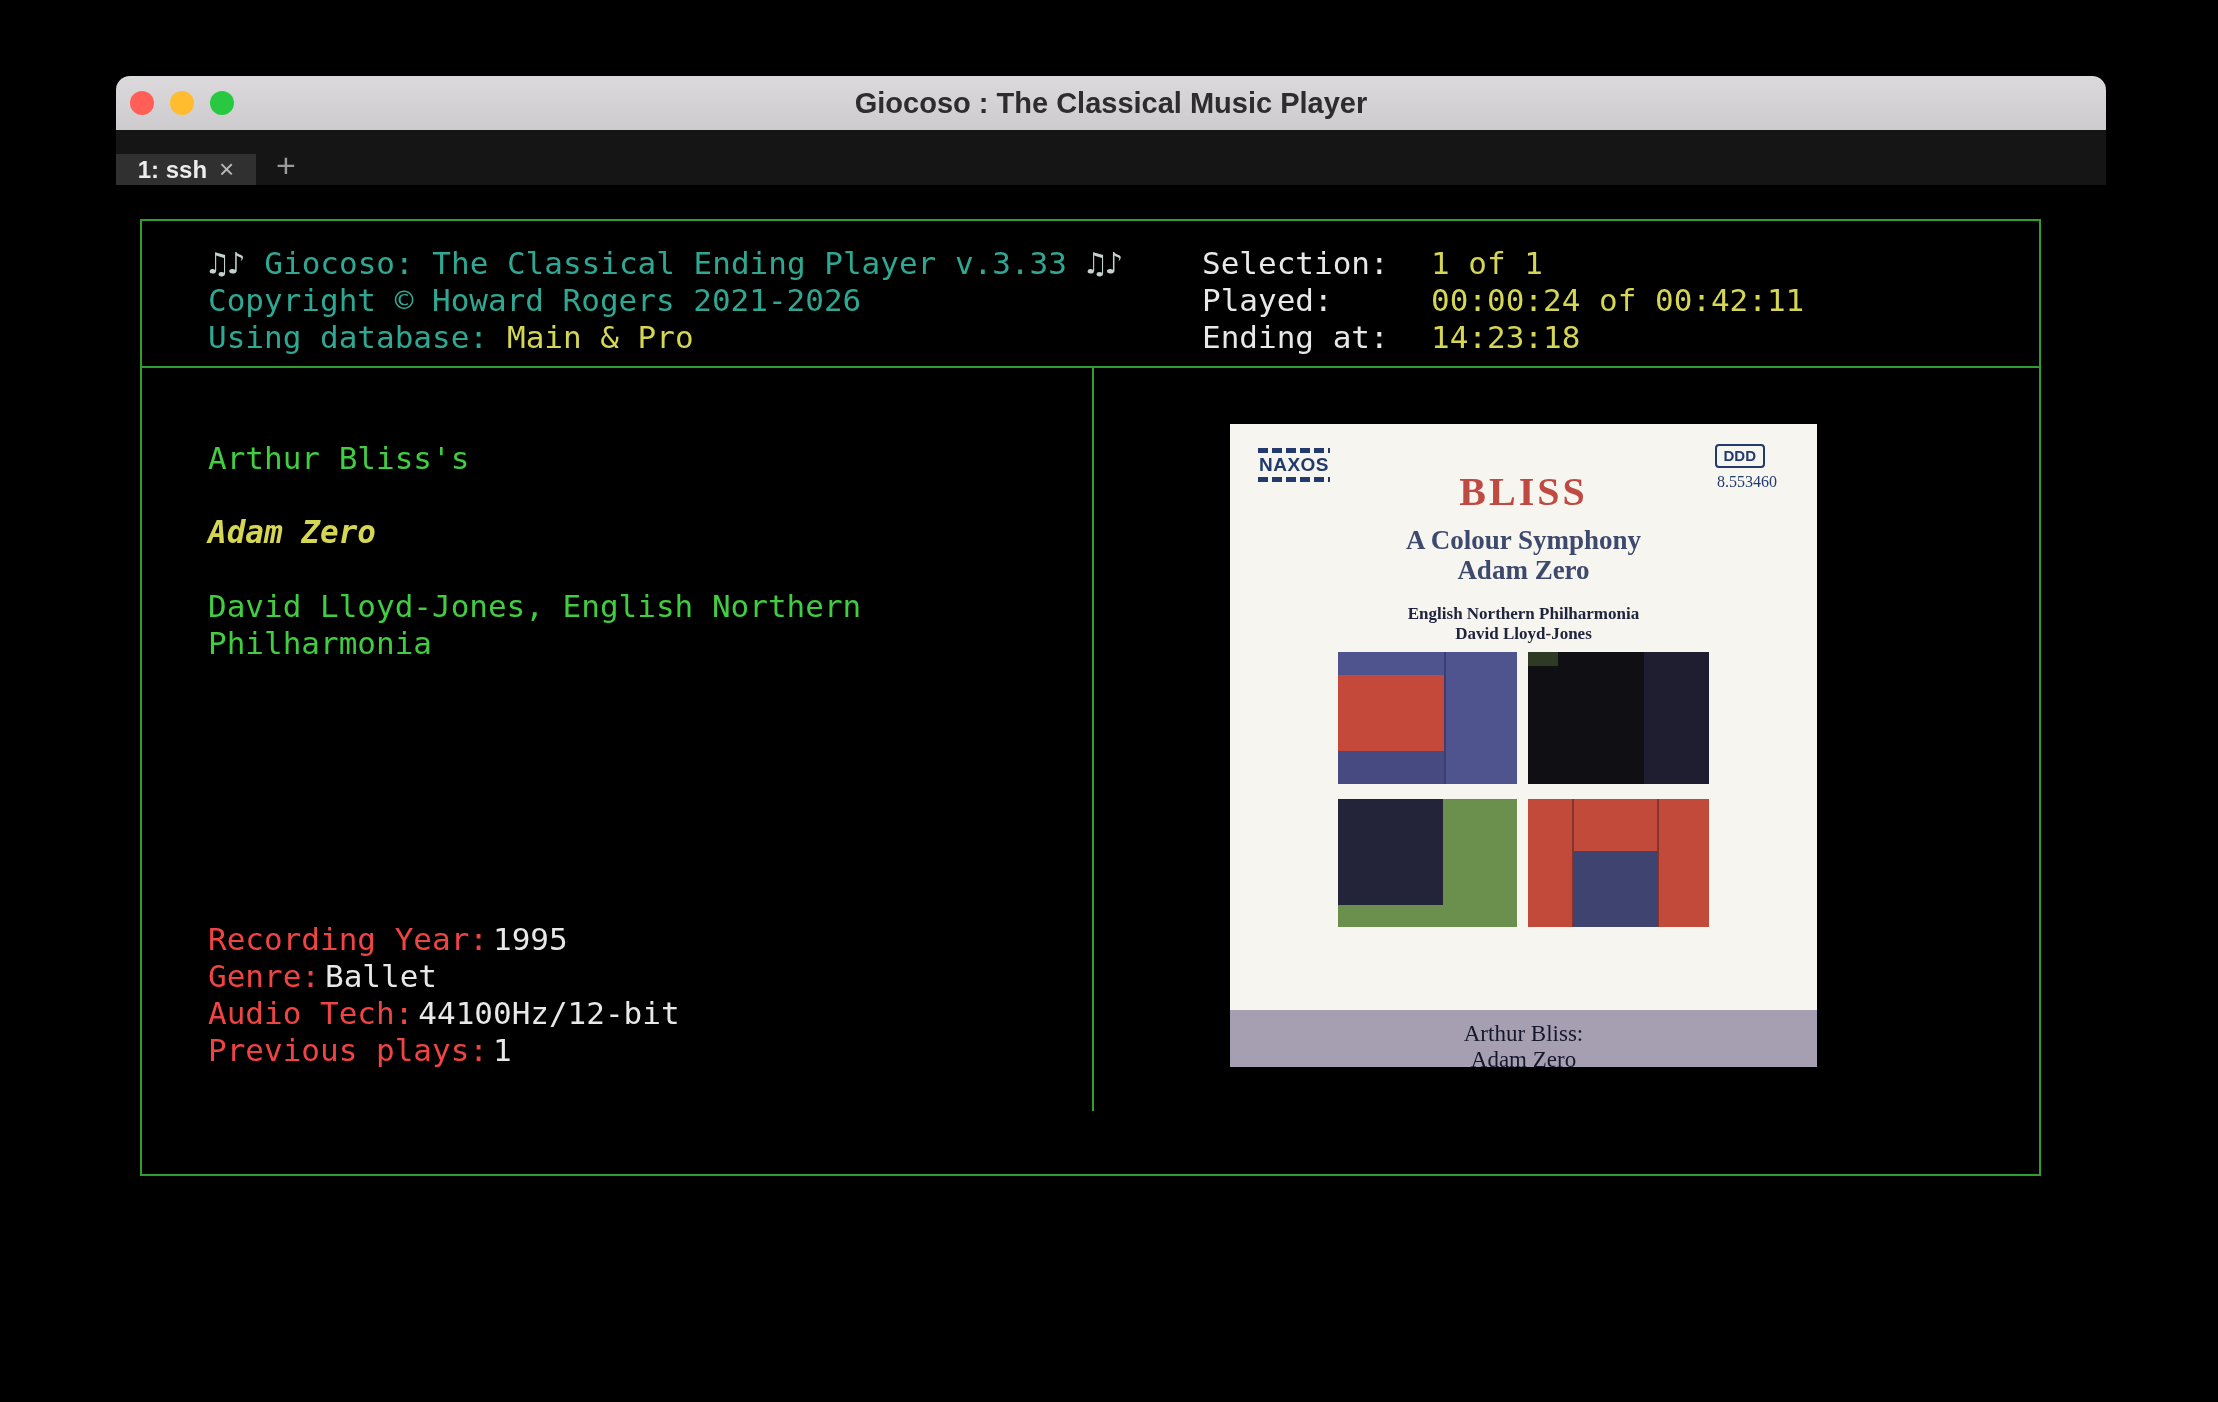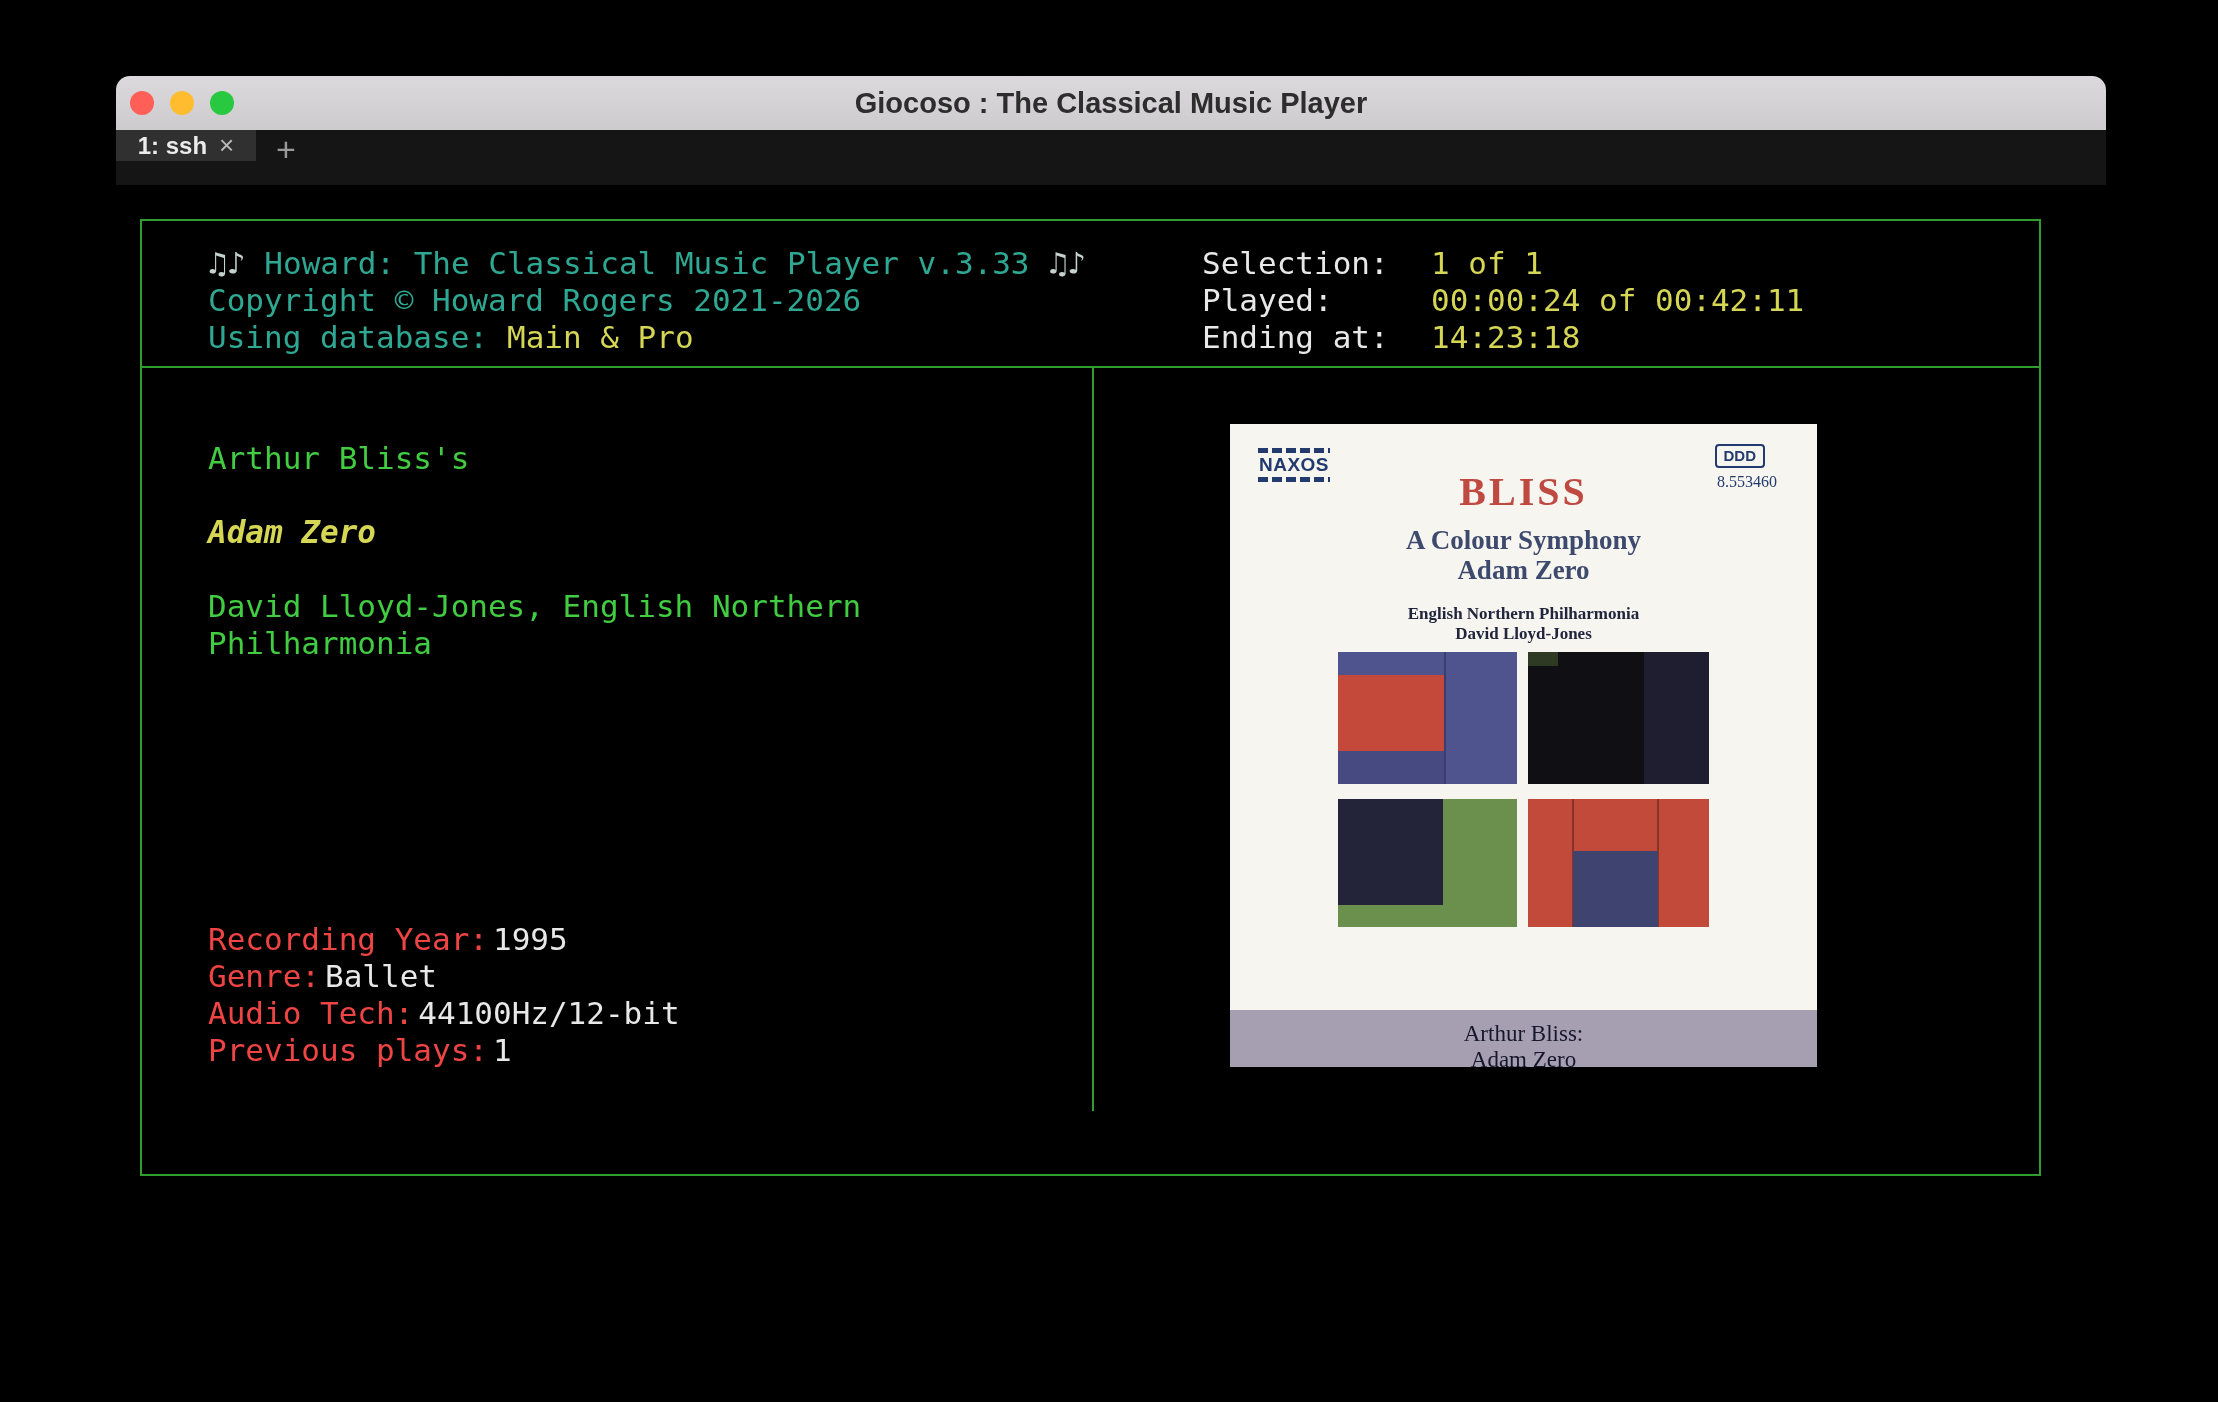--- a/index.html
+++ b/index.html
@@ -10,21 +10,21 @@
   .window { position:absolute; left:116px; top:76px; width:1990px; height:1191px;
             background:#000; border-radius:14px 14px 8px 8px; overflow:hidden;
             box-shadow:0 30px 90px rgba(0,0,0,.7); }
   .titlebar { height:54px; background:linear-gradient(#dbd9db,#cdcbcd); position:relative;
               display:flex; align-items:center; justify-content:center; }
   .title { font-family:"Liberation Sans",sans-serif; font-weight:bold; font-size:29px; color:#2d2d2d; }
   .lights { position:absolute; left:14px; top:0; height:100%; display:flex; align-items:center; gap:16px; }
   .tl { width:24px; height:24px; border-radius:50%; display:inline-block; }
   .tl.r{background:#ff5f57} .tl.y{background:#febc2e} .tl.g{background:#28c840}
 
-  .tabbar { height:55px; background:#151515; display:flex; align-items:flex-start; }
+  .tabbar { height:55px; background:#151515; display:flex; align-items:flex-end; }
   .tab { width:140px; background:#303030; color:#ececec; display:flex; align-items:center;
          justify-content:center; gap:12px; font-family:"Liberation Sans",sans-serif;
          font-weight:bold; font-size:24px; }
   .tab-close { color:#b9b9b9; font-size:26px; font-weight:normal; cursor:default; }
   .newtab { width:60px; display:flex; align-items:center; justify-content:center;
             color:#9a9a9a; font-size:34px; font-family:"Liberation Sans",sans-serif; }
 
   
   .terminal { position:relative; height:1082px; background:#000; }
   .frame { position:absolute; left:24px; top:34px; width:1901px; height:957px;
@@ -119,21 +119,21 @@
     </div>
     <div class="newtab">+</div>
   </div>
 
   <div class="terminal">
     <div class="frame">
 
       <div class="hdr">
         <div class="hdr-left">
           <div>
-            <span class="notes note-l">♫♪</span><span class="teal">Howard: The Classical Music Player v.3.33</span><span class="notes note-r">♫♪</span>
+            <span class="notes note-l">♫♪</span><span class="teal">Giocoso: The Classical Ending Player v.3.33</span><span class="notes note-r">♫♪</span>
           </div>
           <div class="teal">Copyright © Howard Rogers 2021-2026</div>
           <div>
             <span class="teal">Using database:</span><span class="yellow db-val">Main &amp; Pro</span>
           </div>
         </div>
         <div class="hdr-right">
           <div>
             <span class="lbl white">Selection:</span><span class="yellow">1 of 1</span>
           </div>

